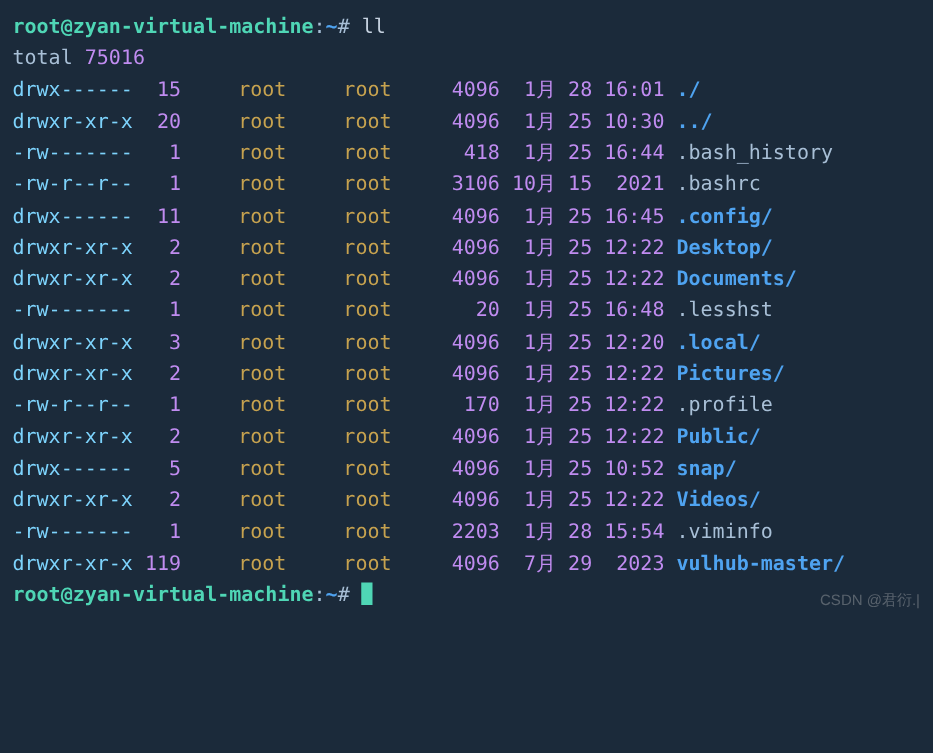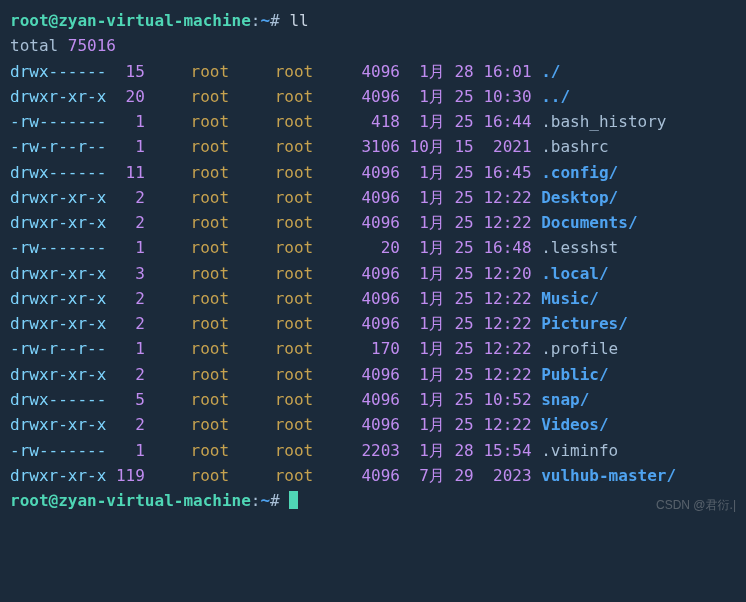--- a/index.html
+++ b/index.html
@@ -46,21 +46,20 @@
   <div id="listing">
       <div class="row"><span class="perm">drwx------</span> <span class="num"> 15</span> <span class="own">root</span> <span class="own">root</span> <span class="num">    4096</span> <span class="num"> 1月</span> <span class="num">28</span> <span class="num">16:01</span> <span class="name-dir">./</span></div>
       <div class="row"><span class="perm">drwxr-xr-x</span> <span class="num"> 20</span> <span class="own">root</span> <span class="own">root</span> <span class="num">    4096</span> <span class="num"> 1月</span> <span class="num">25</span> <span class="num">10:30</span> <span class="name-dir">../</span></div>
       <div class="row"><span class="perm">-rw-------</span> <span class="num">  1</span> <span class="own">root</span> <span class="own">root</span> <span class="num">     418</span> <span class="num"> 1月</span> <span class="num">25</span> <span class="num">16:44</span> <span class="name-plain">.bash_history</span></div>
       <div class="row"><span class="perm">-rw-r--r--</span> <span class="num">  1</span> <span class="own">root</span> <span class="own">root</span> <span class="num">    3106</span> <span class="num">10月</span> <span class="num">15</span> <span class="num"> 2021</span> <span class="name-plain">.bashrc</span></div>
       <div class="row"><span class="perm">drwx------</span> <span class="num"> 11</span> <span class="own">root</span> <span class="own">root</span> <span class="num">    4096</span> <span class="num"> 1月</span> <span class="num">25</span> <span class="num">16:45</span> <span class="name-dir">.config/</span></div>
       <div class="row"><span class="perm">drwxr-xr-x</span> <span class="num">  2</span> <span class="own">root</span> <span class="own">root</span> <span class="num">    4096</span> <span class="num"> 1月</span> <span class="num">25</span> <span class="num">12:22</span> <span class="name-dir">Desktop/</span></div>
       <div class="row"><span class="perm">drwxr-xr-x</span> <span class="num">  2</span> <span class="own">root</span> <span class="own">root</span> <span class="num">    4096</span> <span class="num"> 1月</span> <span class="num">25</span> <span class="num">12:22</span> <span class="name-dir">Documents/</span></div>
       <div class="row"><span class="perm">-rw-------</span> <span class="num">  1</span> <span class="own">root</span> <span class="own">root</span> <span class="num">      20</span> <span class="num"> 1月</span> <span class="num">25</span> <span class="num">16:48</span> <span class="name-plain">.lesshst</span></div>
       <div class="row"><span class="perm">drwxr-xr-x</span> <span class="num">  3</span> <span class="own">root</span> <span class="own">root</span> <span class="num">    4096</span> <span class="num"> 1月</span> <span class="num">25</span> <span class="num">12:20</span> <span class="name-dir">.local/</span></div>
-      <div class="row"><span class="perm">drwxr-xr-x</span> <span class="num">  2</span> <span class="own">root</span> <span class="own">root</span> <span class="num">    4096</span> <span class="num"> 1月</span> <span class="num">25</span> <span class="num">12:22</span> <span class="name-dir">Music/</span></div>
       <div class="row"><span class="perm">drwxr-xr-x</span> <span class="num">  2</span> <span class="own">root</span> <span class="own">root</span> <span class="num">    4096</span> <span class="num"> 1月</span> <span class="num">25</span> <span class="num">12:22</span> <span class="name-dir">Pictures/</span></div>
       <div class="row"><span class="perm">-rw-r--r--</span> <span class="num">  1</span> <span class="own">root</span> <span class="own">root</span> <span class="num">     170</span> <span class="num"> 1月</span> <span class="num">25</span> <span class="num">12:22</span> <span class="name-plain">.profile</span></div>
       <div class="row"><span class="perm">drwxr-xr-x</span> <span class="num">  2</span> <span class="own">root</span> <span class="own">root</span> <span class="num">    4096</span> <span class="num"> 1月</span> <span class="num">25</span> <span class="num">12:22</span> <span class="name-dir">Public/</span></div>
       <div class="row"><span class="perm">drwx------</span> <span class="num">  5</span> <span class="own">root</span> <span class="own">root</span> <span class="num">    4096</span> <span class="num"> 1月</span> <span class="num">25</span> <span class="num">10:52</span> <span class="name-dir">snap/</span></div>
       <div class="row"><span class="perm">drwxr-xr-x</span> <span class="num">  2</span> <span class="own">root</span> <span class="own">root</span> <span class="num">    4096</span> <span class="num"> 1月</span> <span class="num">25</span> <span class="num">12:22</span> <span class="name-dir">Videos/</span></div>
       <div class="row"><span class="perm">-rw-------</span> <span class="num">  1</span> <span class="own">root</span> <span class="own">root</span> <span class="num">    2203</span> <span class="num"> 1月</span> <span class="num">28</span> <span class="num">15:54</span> <span class="name-plain">.viminfo</span></div>
       <div class="row"><span class="perm">drwxr-xr-x</span> <span class="num">119</span> <span class="own">root</span> <span class="own">root</span> <span class="num">    4096</span> <span class="num"> 7月</span> <span class="num">29</span> <span class="num"> 2023</span> <span class="name-dir">vulhub-master/</span></div>
     </div>
 
   <div class="row"><span class="prompt-user">root@zyan-virtual-machine</span><span class="prompt-colon">:</span><span class="prompt-path">~</span><span class="prompt-hash">#</span> <span class="cursor"></span></div>

